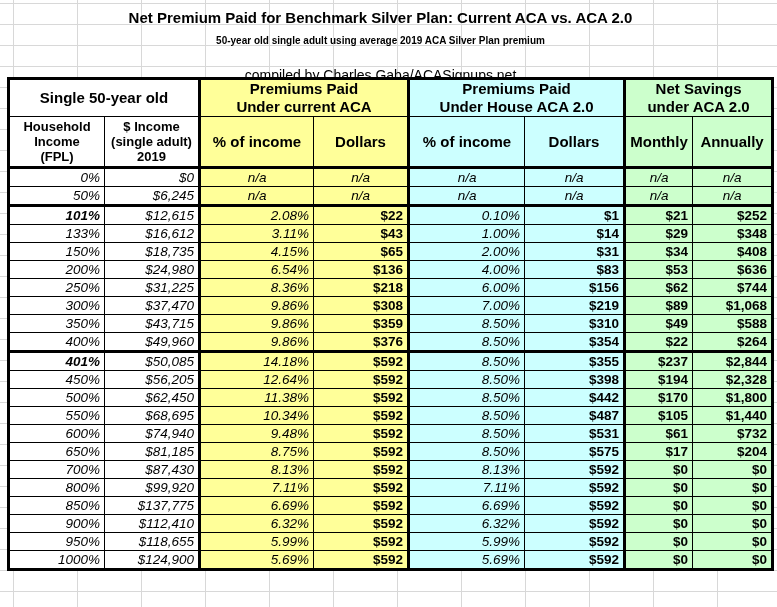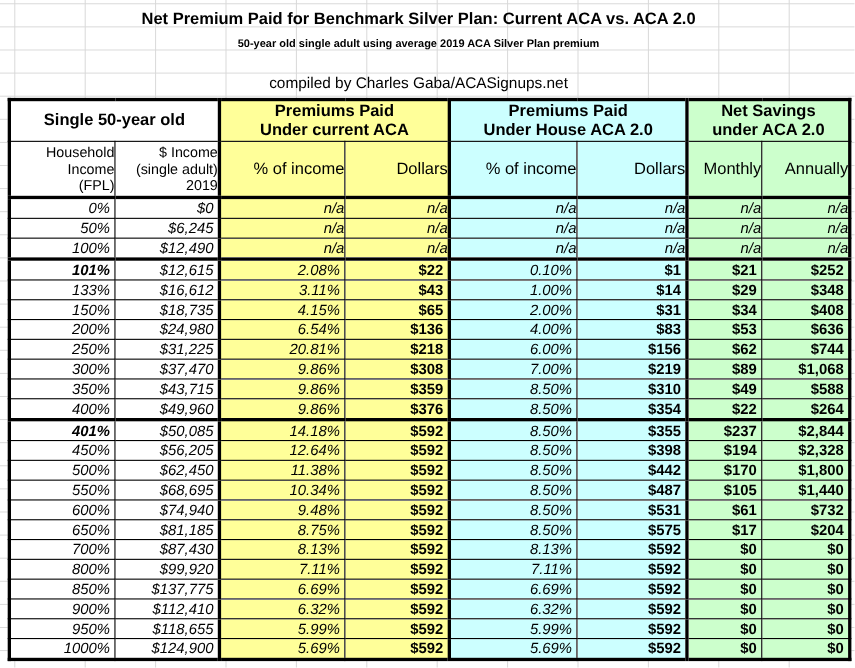--- a/index.html
+++ b/index.html
@@ -31,21 +31,20 @@
 
   table.data-table {
     position: absolute;
     left: 7px;
     top: 77px;
     width: 764px;
     border-collapse: collapse;
     table-layout: fixed;
     border: 3px solid #000;
     background: #fff;
-    margin-top: 12px;
   }
   .data-table th, .data-table td {
     border: 1px solid #000;
     overflow: hidden;
     white-space: nowrap;
     color: #000;
     background: #fff;
   }
 
   
@@ -62,43 +61,43 @@
     font-size: 15px;
     font-weight: bold;
     text-align: center;
     vertical-align: middle;
     white-space: pre-line;
     line-height: 18px;
   }
   tr.sub-row th {
     height: 49px;
     font-size: 15px;
-    font-weight: normal;
-    text-align: right;
+    font-weight: bold;
+    text-align: center;
     vertical-align: middle;
     white-space: pre-line;
     line-height: 17px;
     border-bottom: 3px solid #000;
   }
   tr.sub-row th.small { font-size: 13px; line-height: 15px; }
 
   
   tbody td {
     height: 17px;
     font-size: 13.5px;
     line-height: 17px;
     padding: 0 4px 0 2px;
     text-align: right;
   }
   td.c-fpl, td.c-inc            { font-style: italic; }
   td.c-aca-pct, td.c-aca2-pct   { font-style: italic; }
   td.c-aca-usd, td.c-aca2-usd,
   td.c-sav-m, td.c-sav-a        { font-weight: bold; }
   td.na {
-    text-align: right;
+    text-align: center;
     font-style: italic;
     font-weight: normal;
     padding: 0;
   }
   td.bold { font-weight: bold; }
   tr.thick-top td { border-top: 3px solid #000; }
 </style>
 </head>
 <body>
 
@@ -160,30 +159,20 @@
         <tr>
           <td class="c-fpl">50%</td>
           <td class="c-inc">$6,245</td>
           <td class="c-aca-pct bg-yellow bl na">n/a</td>
           <td class="c-aca-usd bg-yellow na">n/a</td>
           <td class="c-aca2-pct bg-cyan bl na">n/a</td>
           <td class="c-aca2-usd bg-cyan na">n/a</td>
           <td class="c-sav-m bg-green bl na">n/a</td>
           <td class="c-sav-a bg-green na">n/a</td>
         </tr>
-        <tr>
-          <td class="c-fpl">100%</td>
-          <td class="c-inc">$12,490</td>
-          <td class="c-aca-pct bg-yellow bl na">n/a</td>
-          <td class="c-aca-usd bg-yellow na">n/a</td>
-          <td class="c-aca2-pct bg-cyan bl na">n/a</td>
-          <td class="c-aca2-usd bg-cyan na">n/a</td>
-          <td class="c-sav-m bg-green bl na">n/a</td>
-          <td class="c-sav-a bg-green na">n/a</td>
-        </tr>
         <tr class="thick-top">
           <td class="c-fpl bold">101%</td>
           <td class="c-inc">$12,615</td>
           <td class="c-aca-pct bg-yellow bl">2.08%</td>
           <td class="c-aca-usd bg-yellow">$22</td>
           <td class="c-aca2-pct bg-cyan bl">0.10%</td>
           <td class="c-aca2-usd bg-cyan">$1</td>
           <td class="c-sav-m bg-green bl">$21</td>
           <td class="c-sav-a bg-green">$252</td>
         </tr>
@@ -213,21 +202,21 @@
           <td class="c-aca-pct bg-yellow bl">6.54%</td>
           <td class="c-aca-usd bg-yellow">$136</td>
           <td class="c-aca2-pct bg-cyan bl">4.00%</td>
           <td class="c-aca2-usd bg-cyan">$83</td>
           <td class="c-sav-m bg-green bl">$53</td>
           <td class="c-sav-a bg-green">$636</td>
         </tr>
         <tr>
           <td class="c-fpl">250%</td>
           <td class="c-inc">$31,225</td>
-          <td class="c-aca-pct bg-yellow bl">20.81%</td>
+          <td class="c-aca-pct bg-yellow bl">8.36%</td>
           <td class="c-aca-usd bg-yellow">$218</td>
           <td class="c-aca2-pct bg-cyan bl">6.00%</td>
           <td class="c-aca2-usd bg-cyan">$156</td>
           <td class="c-sav-m bg-green bl">$62</td>
           <td class="c-sav-a bg-green">$744</td>
         </tr>
         <tr>
           <td class="c-fpl">300%</td>
           <td class="c-inc">$37,470</td>
           <td class="c-aca-pct bg-yellow bl">9.86%</td>

